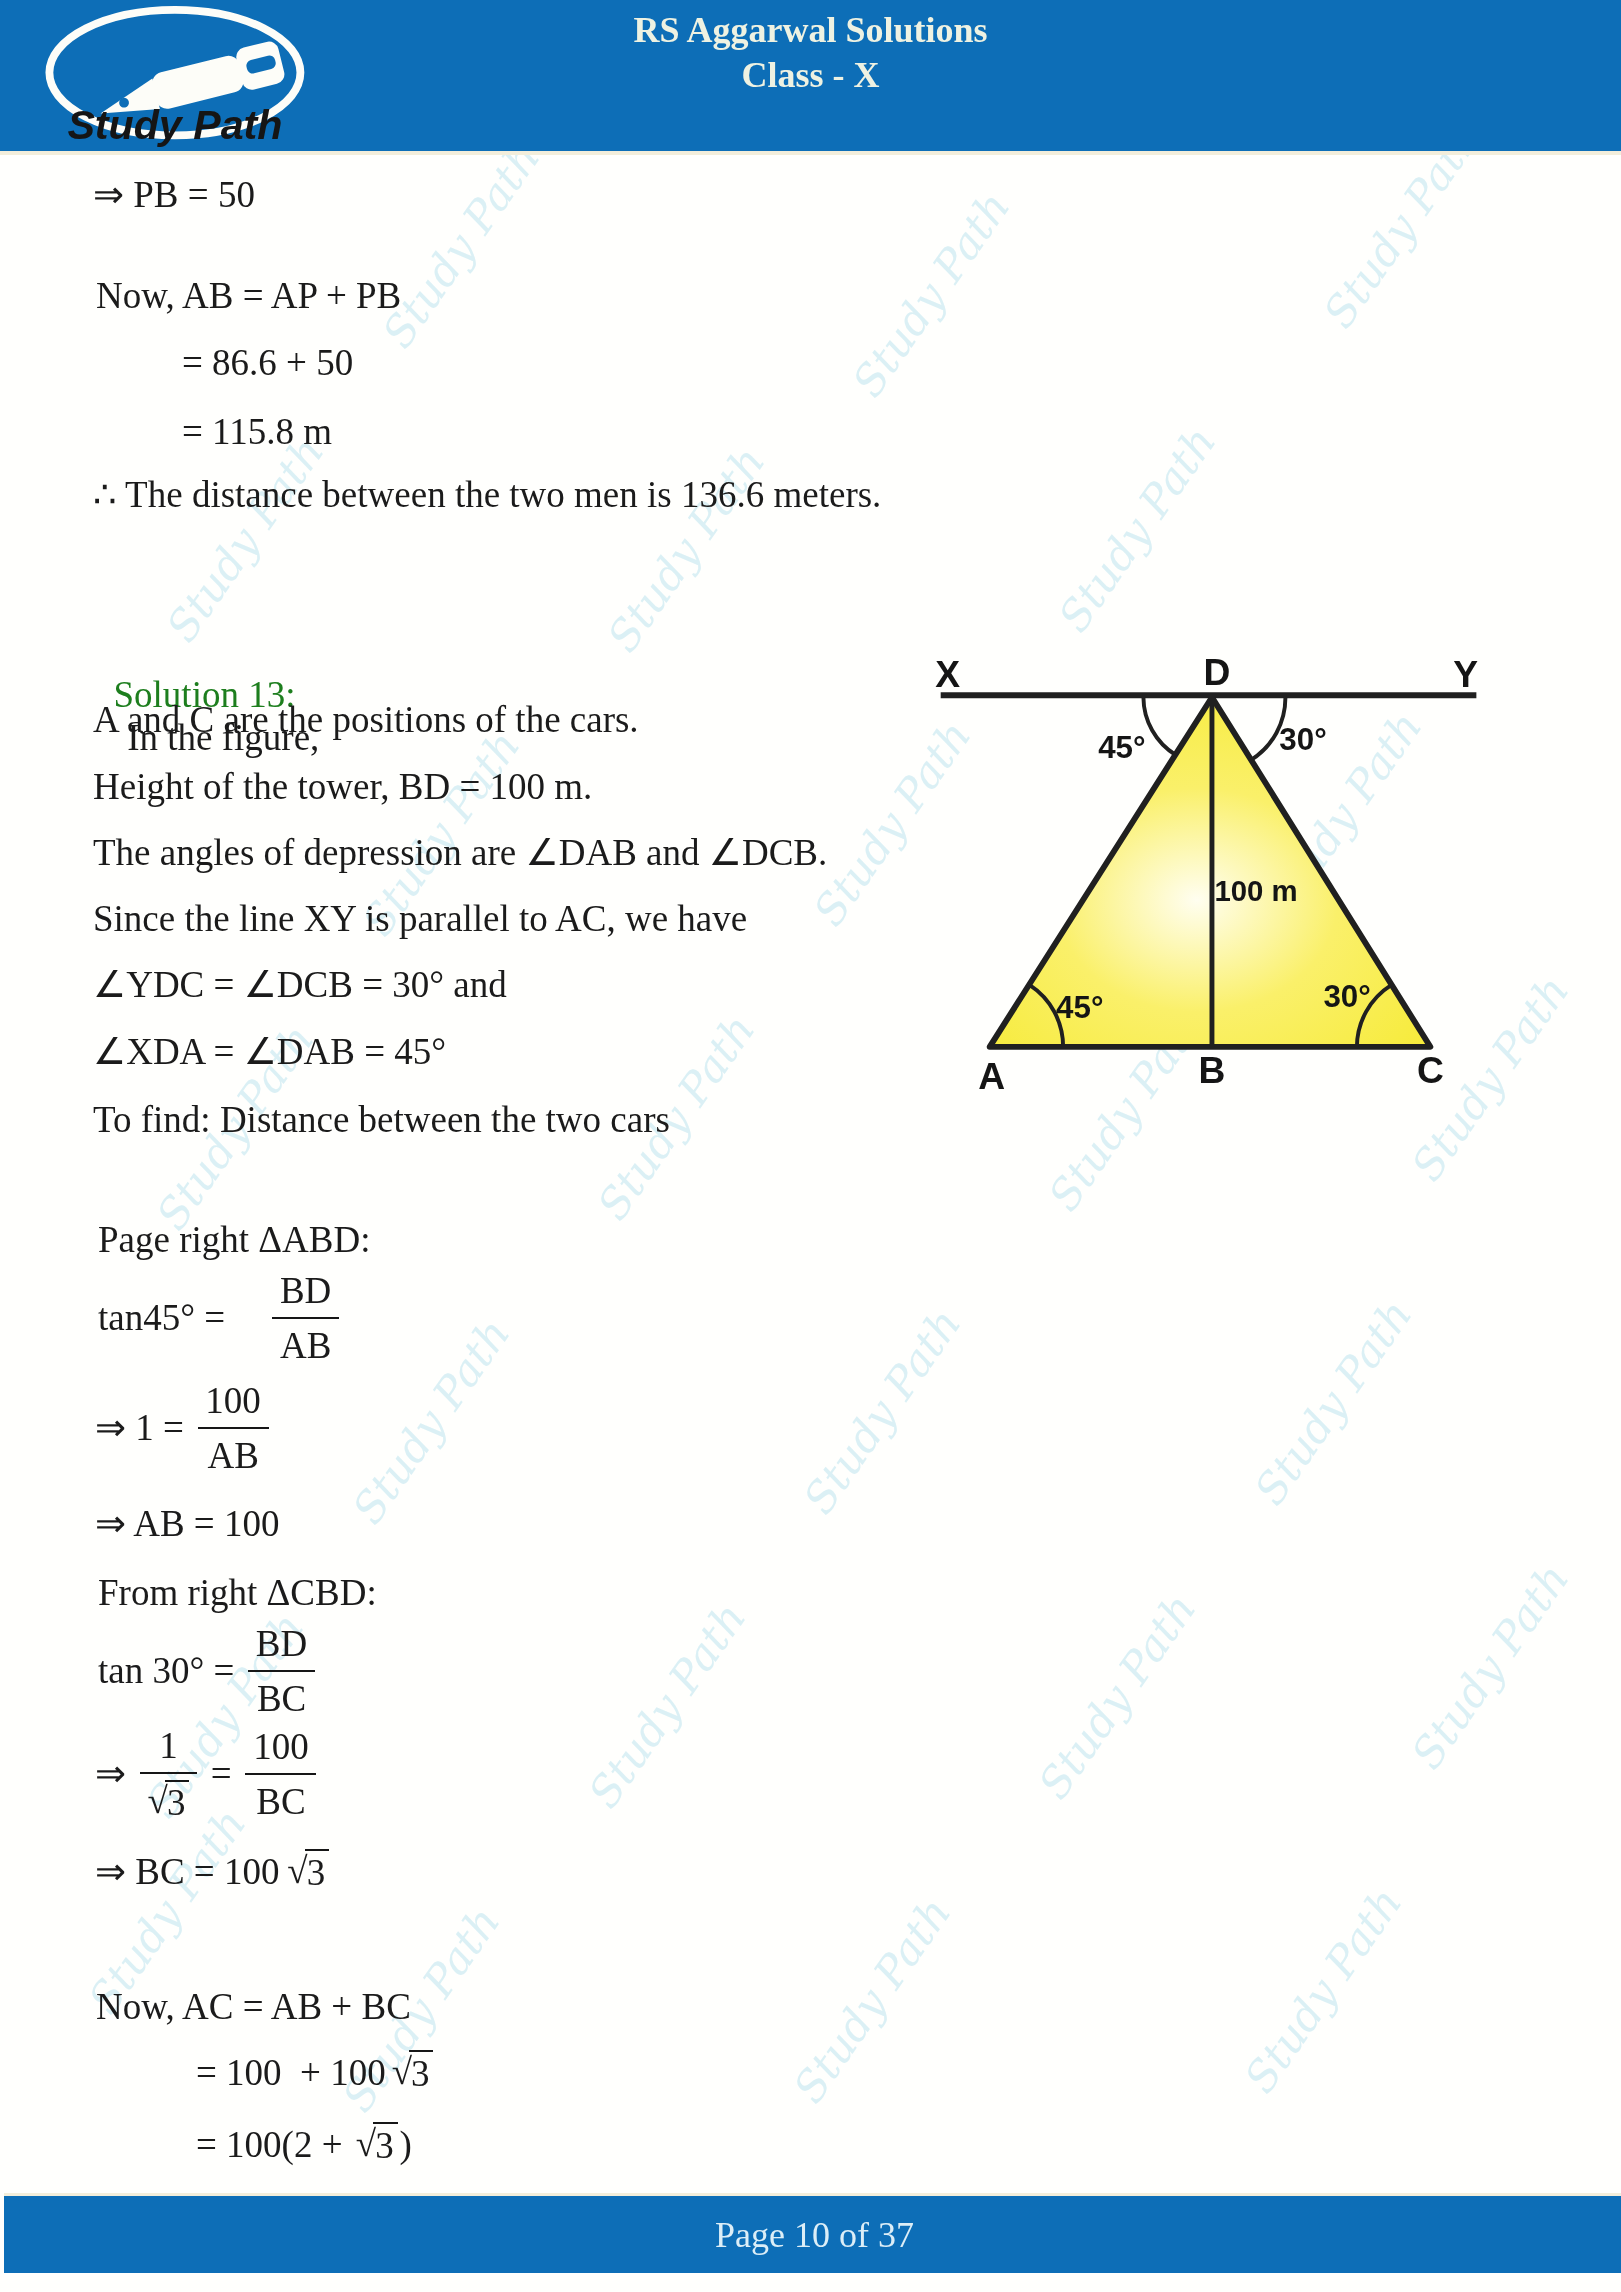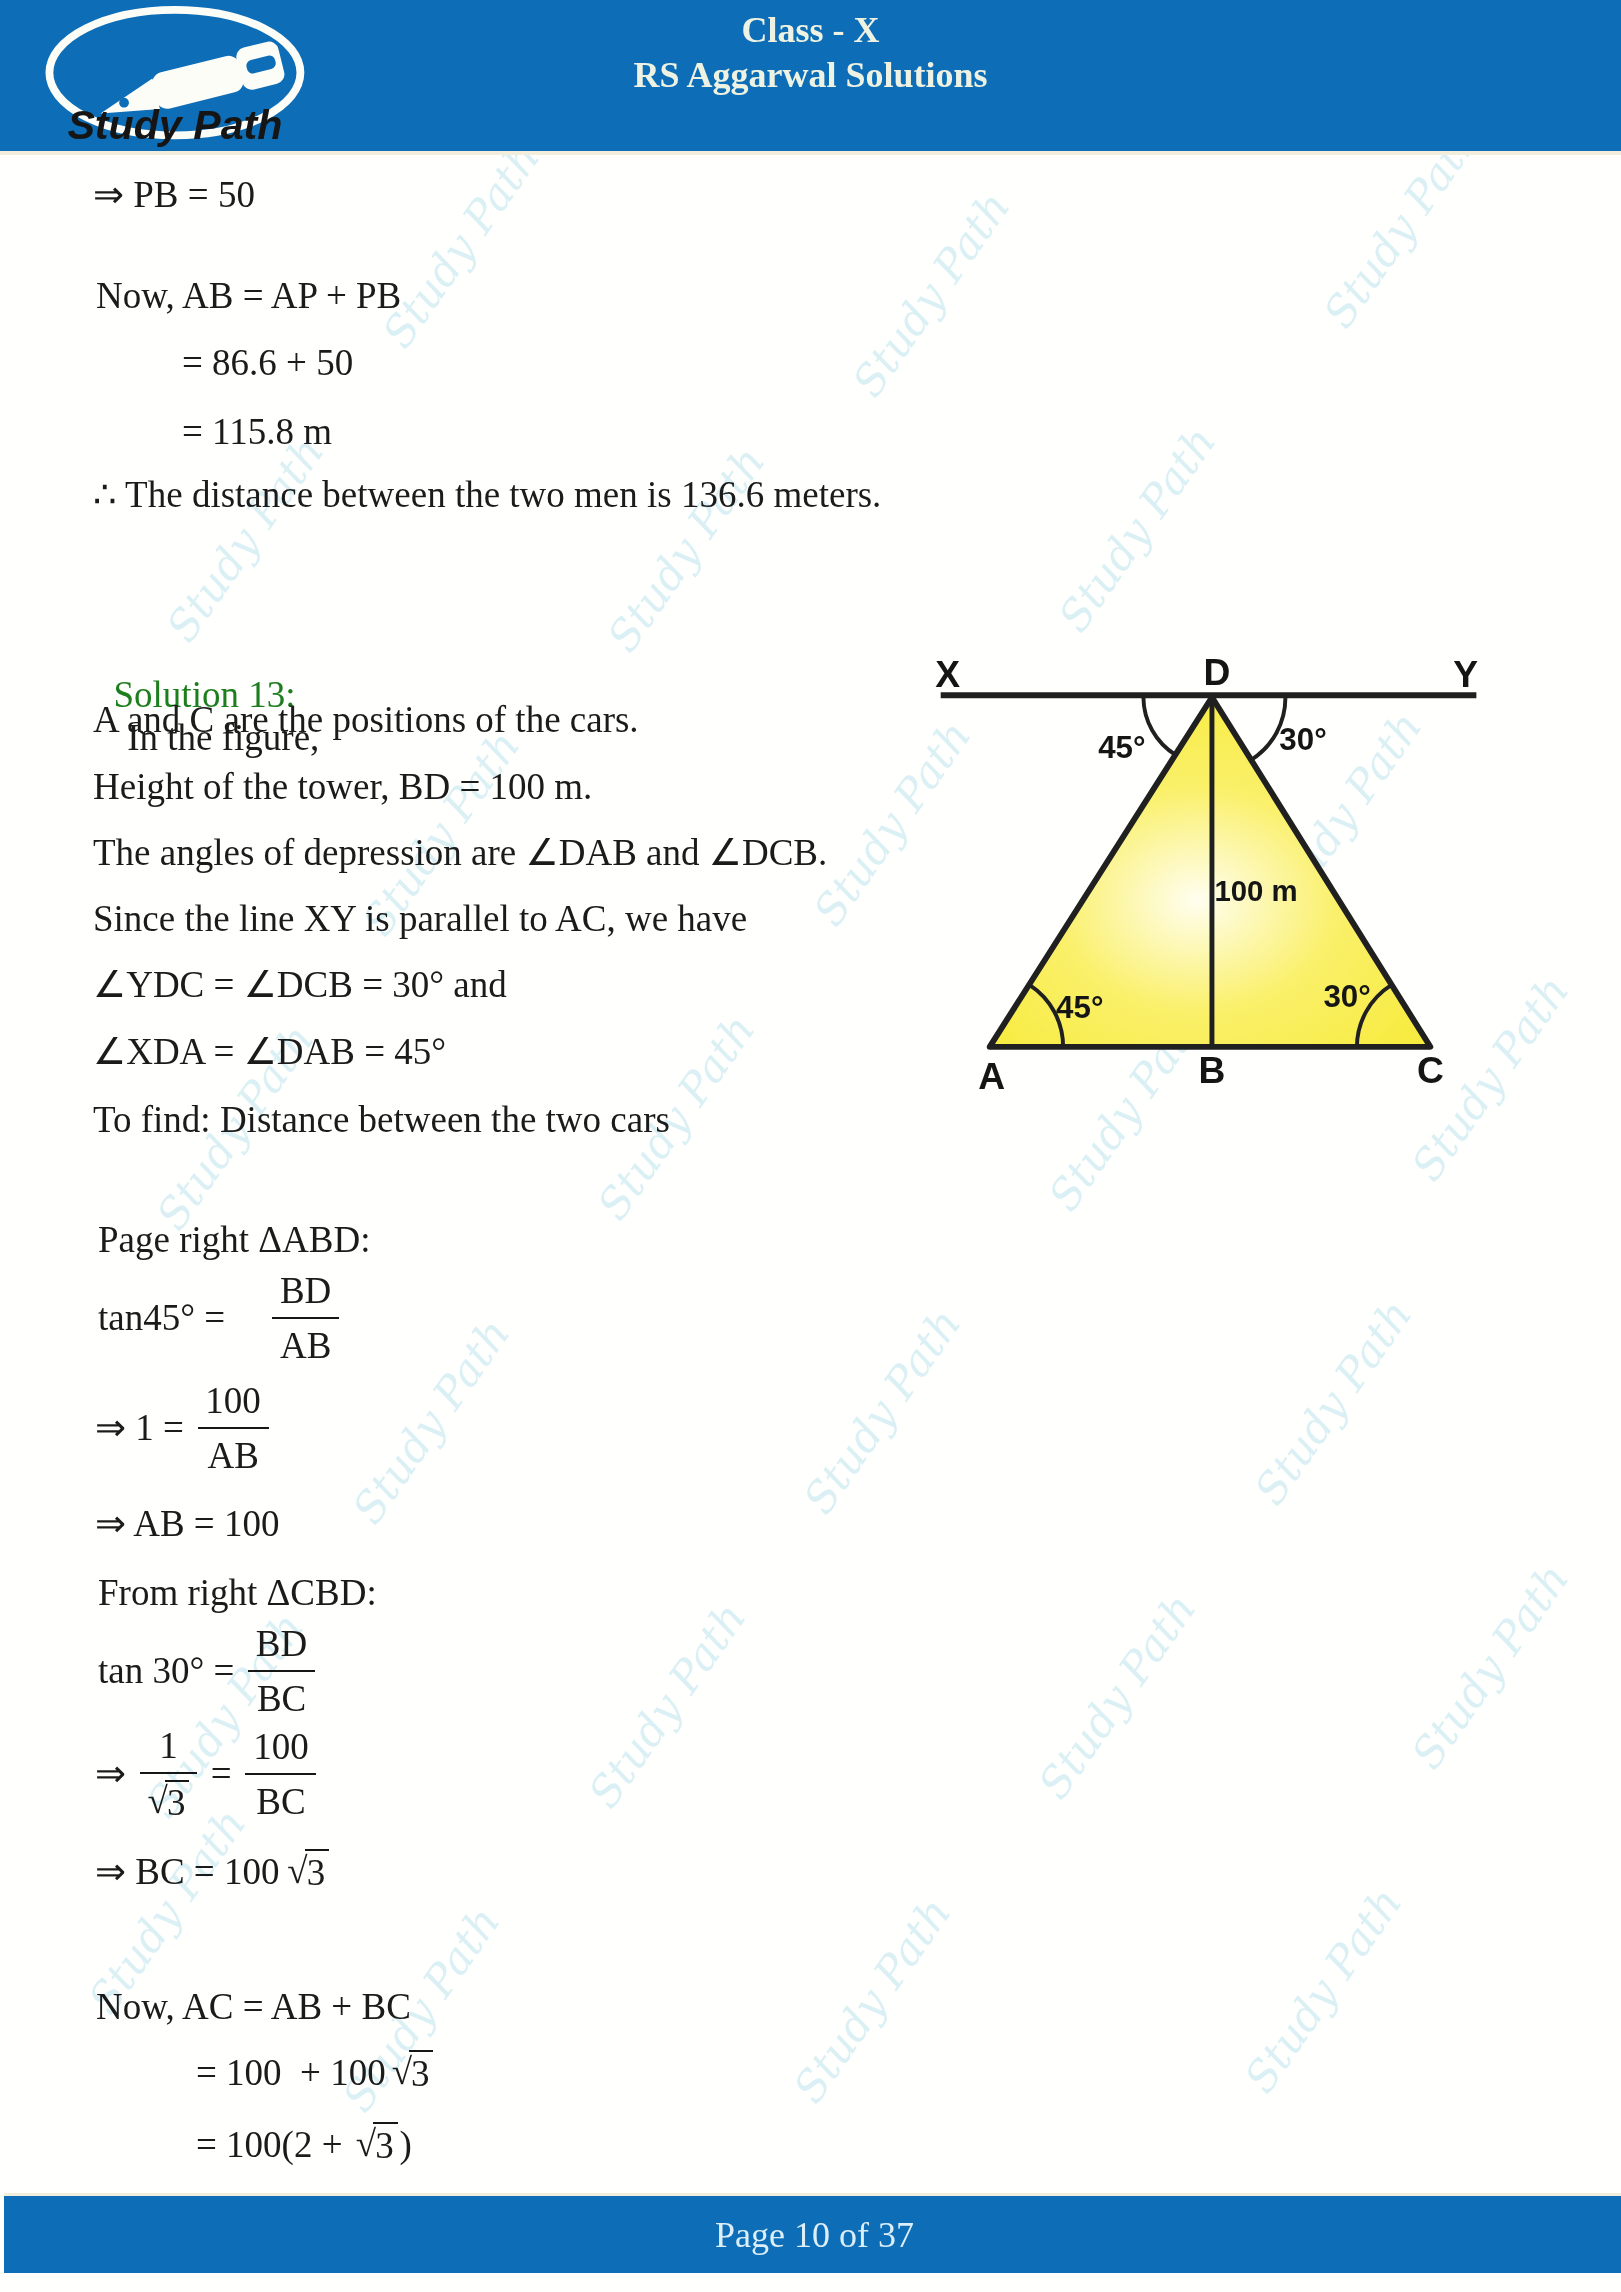--- a/index.html
+++ b/index.html
@@ -83,22 +83,22 @@
         <polygon points="78,92 138,70 138,102" fill="#fdfdf8"></polygon>
         <circle cx="104" cy="87" r="5" fill="#0d6eb7"></circle>
         <rect x="136" y="66" width="92" height="38" rx="12" fill="#fdfdf8"></rect>
         <rect x="226" y="62" width="44" height="44" rx="10" fill="#fdfdf8"></rect>
         <rect x="234" y="76" width="30" height="14" rx="6" fill="#0d6eb7"></rect>
       </g>
       <text x="160" y="140" text-anchor="middle" font-size="42" font-style="italic" font-family="DejaVu Serif, serif" font-weight="normal" fill="#fdfdf8">Study Path</text>
     </svg>
   </div>
   <div class="htitle">
+    <div>RS Aggarwal Solutions</div>
     <div>Class - X</div>
-    <div>RS Aggarwal Solutions</div>
   </div>
 </div>
 
 <div class="line" style="left:93px; top:173px;">⇒ PB = 50</div>
 <div class="line" style="left:96px; top:274px;">Now, AB = AP + PB</div>
 <div class="line" style="left:182px; top:341px;">= 86.6 + 50</div>
 <div class="line" style="left:182px; top:410px;">= 115.8 m</div>
 <div class="line" style="left:93px; top:473px;">∴ The distance between the two men is 136.6 meters.</div>
 
 <div class="line" style="left:95px; top:630px;">

